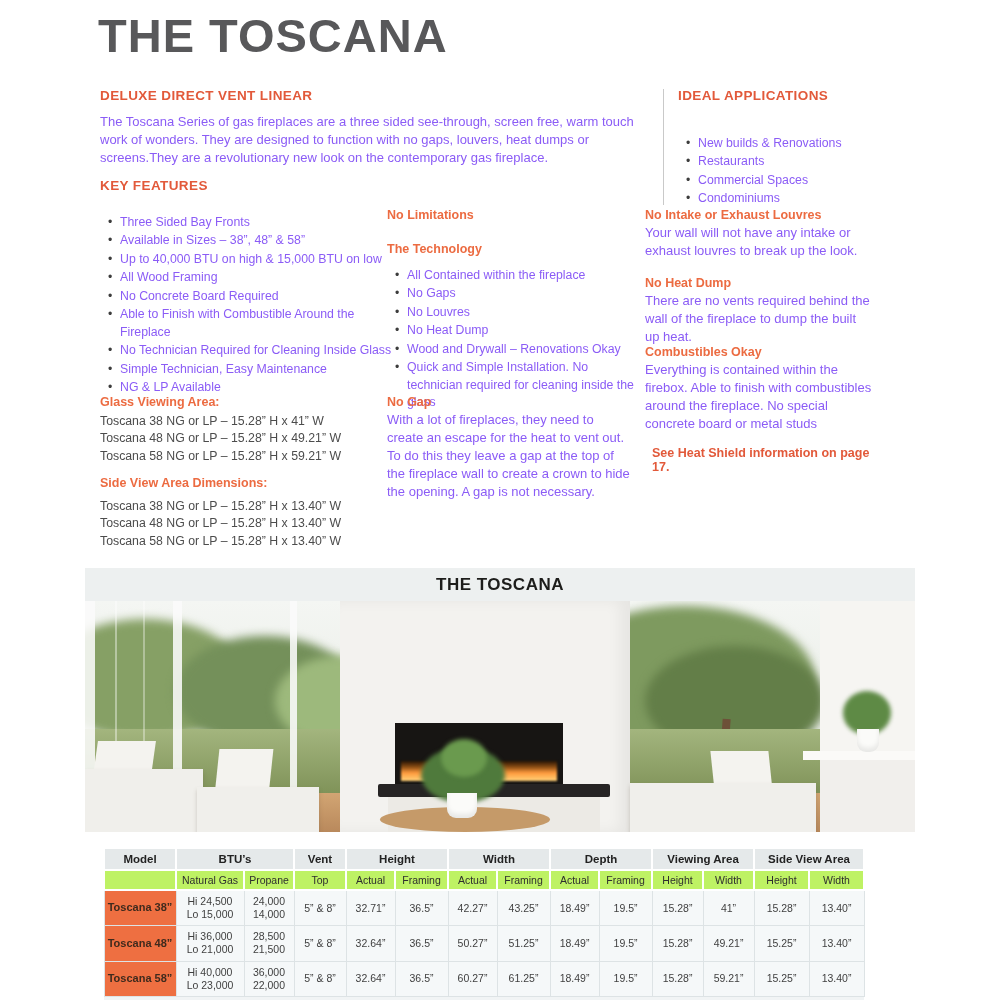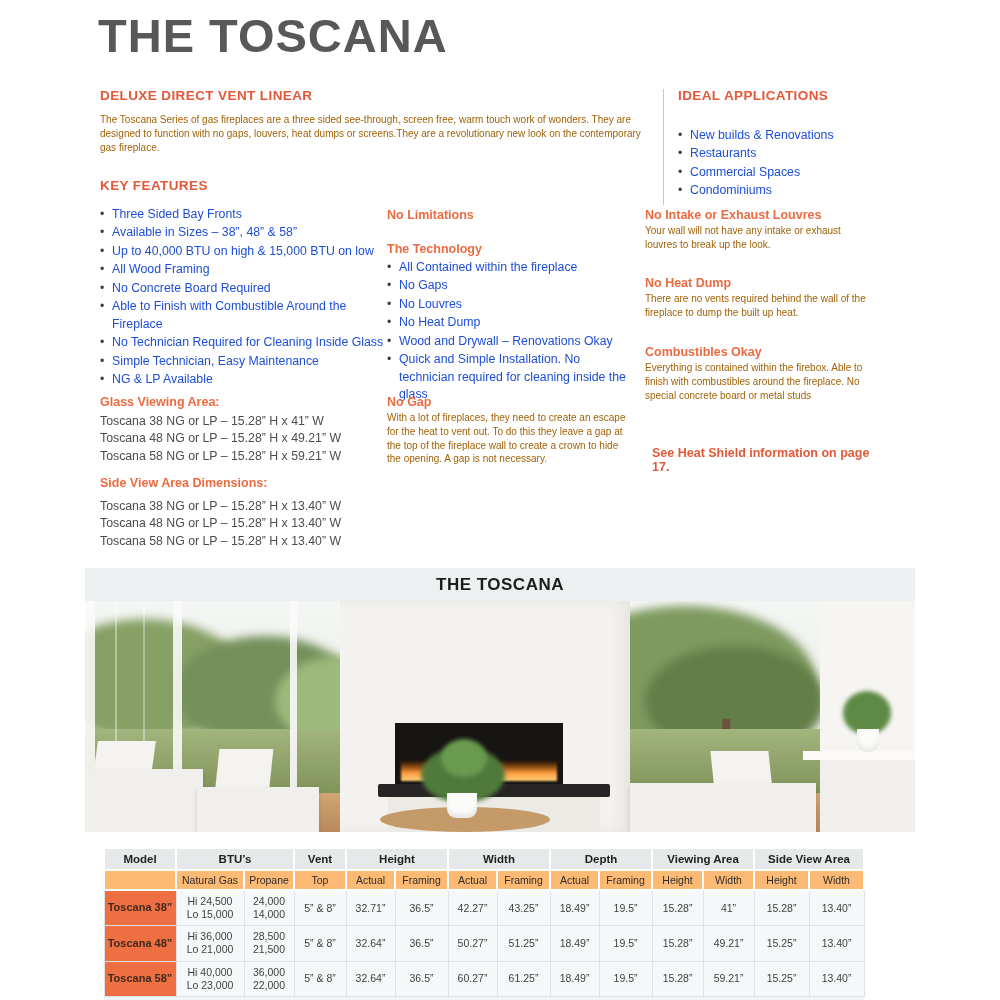--- a/index.html
+++ b/index.html
@@ -3,22 +3,22 @@
 <meta charset="utf-8">
 <style>
   html,body{margin:0;padding:0;background:#ffffff;}
   #page{position:relative;width:1000px;height:1000px;background:#ffffff;
         font-family:"Liberation Sans",sans-serif;color:#4c4c4c;overflow:hidden;}
   .abs{position:absolute;}
   
   .page-title{left:98px;top:8px;font-size:47px;font-weight:bold;color:#58585a;letter-spacing:1px;}
   .h-orange{font-size:13.5px;font-weight:bold;color:#e2593a;letter-spacing:.4px;}
   .sub-orange{font-size:12.5px;font-weight:bold;color:#ec6b41;}
-  .body-txt{font-size:10px;line-height:1.38;color:#a16207;}
-  ul.blist{margin:0;padding:0;list-style:none;font-size:12.3px;line-height:1.42;color:#1d4ed8;}
+  .body-txt{font-size:13px;line-height:1.38;color:#8b5cf6;}
+  ul.blist{margin:8px;padding:0;list-style:none;font-size:12.3px;line-height:1.42;color:#8b5cf6;}
   ul.blist li{padding-left:12px;position:relative;margin-bottom:1px;}
   ul.blist li::before{content:"•";position:absolute;left:0;top:0;color:#3c3c3c;}
   .dim-line{font-size:12.3px;line-height:1.42;color:#4c4c4c;}
   .divider-v{width:1px;background:#c9c9c9;}
   .heat-note{font-size:12.5px;font-weight:bold;color:#e2593a;}
   
   .banner{left:85px;top:568px;width:830px;height:33px;background:#edf0f0;
           display:flex;align-items:center;justify-content:center;}
   .banner span{font-size:17px;font-weight:bold;color:#1d1d1b;letter-spacing:.5px;}
   
@@ -42,21 +42,21 @@
   .rledge{left:718px;top:150px;width:112px;height:9px;background:#fbfaf8;}
   .rcab{left:735px;top:159px;width:95px;height:72px;background:#f1efec;}
   .pot{background:#fbfbf9;border-radius:0 0 9px 9px;box-shadow:inset 0 -4px 5px rgba(0,0,0,.08);}
   .tabletop{left:295px;top:206px;width:170px;height:25px;background:#c59a69;border-radius:50%;}
   
   .spec-wrap{left:103px;top:847px;width:760px;}
   table.spec{border-collapse:collapse;table-layout:fixed;width:760px;font-size:10.5px;color:#3f3f3f;}
   table.spec th,table.spec td{text-align:center;vertical-align:middle;overflow:hidden;}
   tr.grp th{background:#e5e9ea;border:2px solid #ffffff;font-weight:bold;color:#222;
             font-size:11.5px;padding:4px 1px;}
-  tr.subh th{background:#fdba74;border:2px solid #ffffff;font-weight:normal;color:#2e2e2e;
+  tr.subh th{background:#bef264;border:2px solid #ffffff;font-weight:normal;color:#2e2e2e;
              font-size:10.5px;padding:3px 1px;margin-left:41px;}
   tbody td{background:#f5f8f9;border:1px solid #dde3e5;padding:4px 1px;white-space:pre-line;line-height:1.25;}
   tbody td.model{background:#ee6f41;color:#3f2a1d;font-weight:bold;font-size:11px;}
   tr.footer td{background:#f1f4f5;border:none;height:9px;padding:0;}
 </style>
 </head>
 <body>
 
 <div id="page">
 

